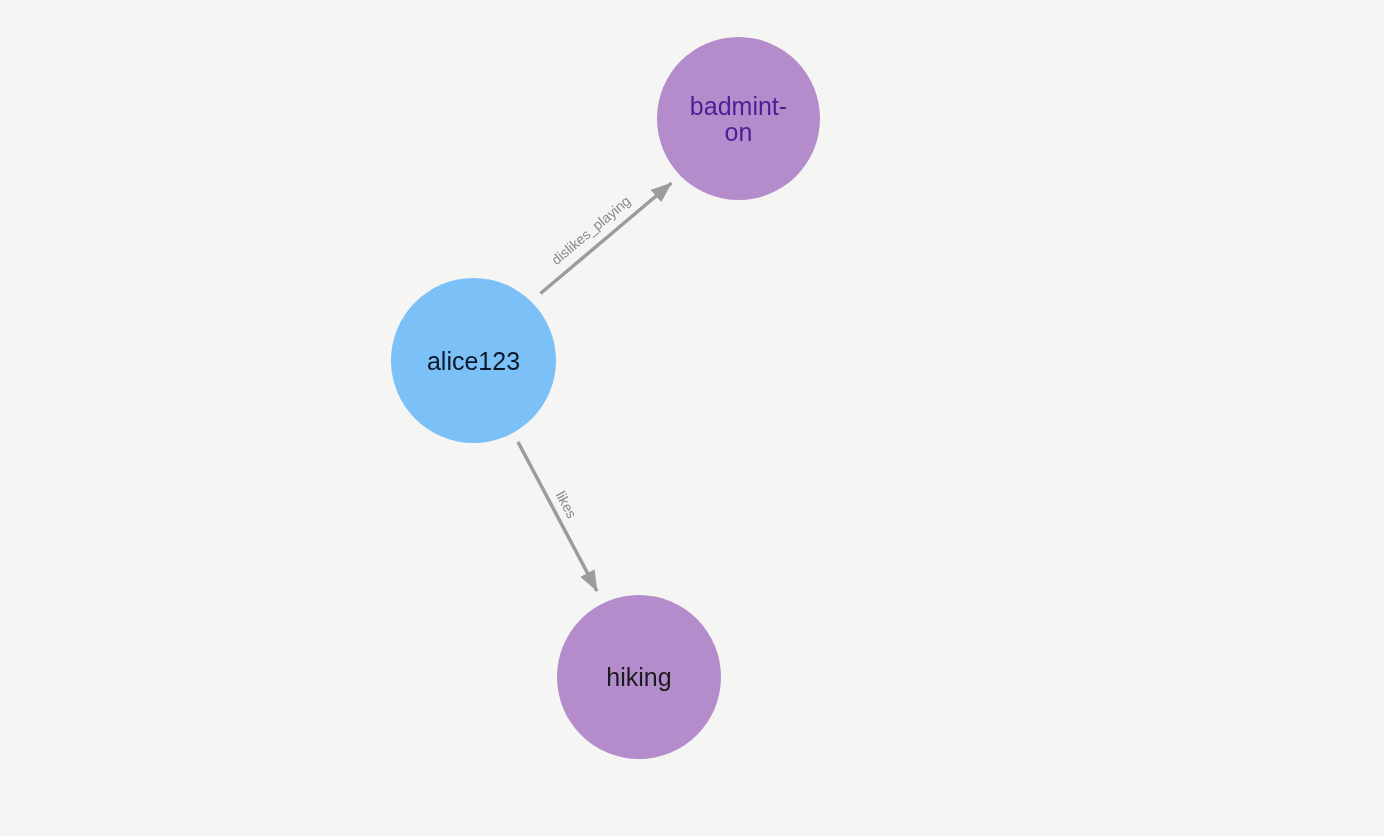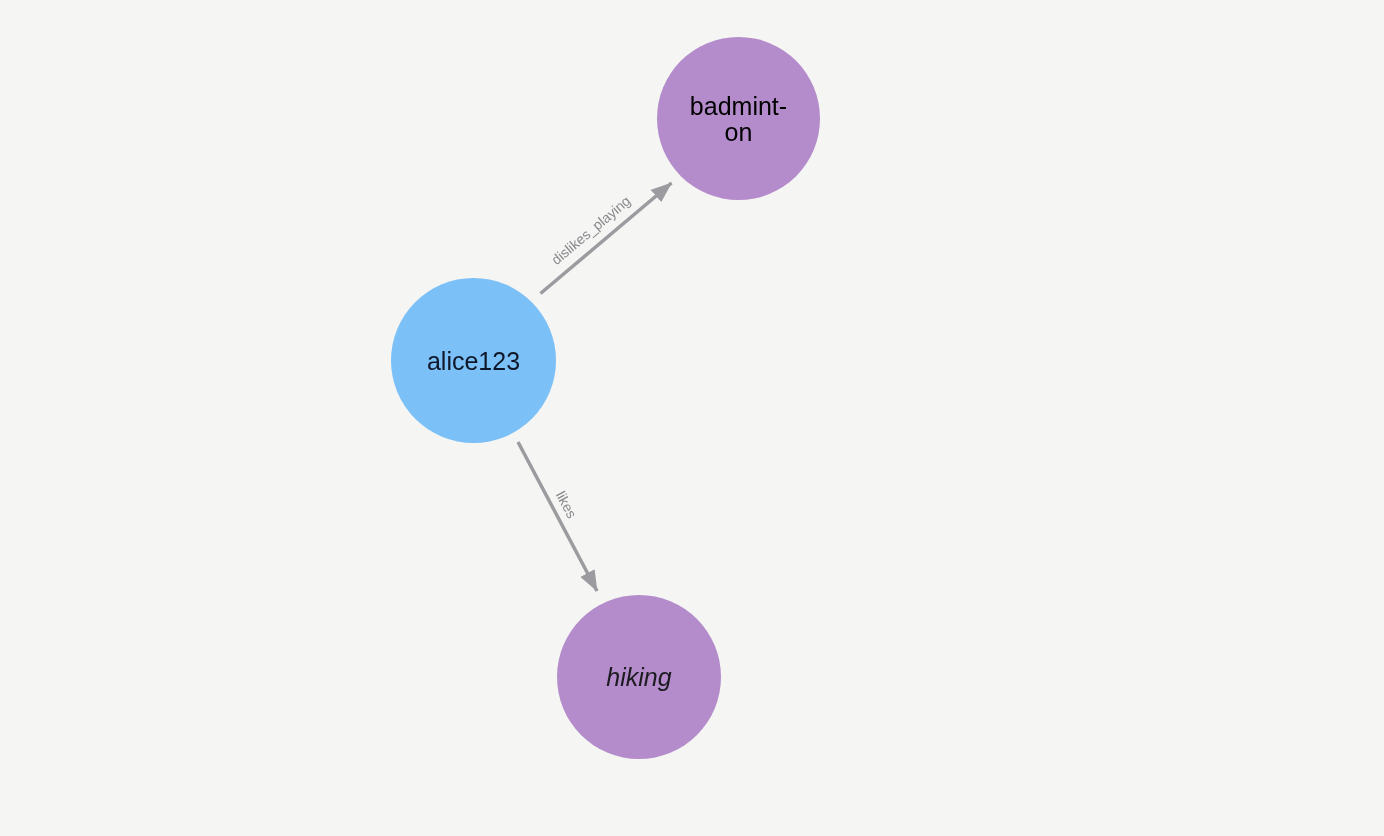--- a/index.html
+++ b/index.html
@@ -61,21 +61,21 @@
         <line x1="540.5" y1="293.5" x2="671.5" y2="183" stroke="#9b9ba0" stroke-width="3.5" marker-end="url(#arrowhead)"></line>
         <text x="594" y="234" transform="rotate(-40 594 234)" fill="#8a8a8e">dislikes_playing</text>
         <line x1="518" y1="442" x2="597" y2="591" stroke="#9b9ba0" stroke-width="3.5" marker-end="url(#arrowhead)"></line>
         <text x="562" y="507" transform="rotate(62 562 507)" fill="#8a8a8e">likes</text>
       </g>
   </svg>
   <div id="node-layer">
       <div class="node" style="left: 391px; top: 278px; width: 165px; height: 165px; background: rgb(123, 192, 246); color: #0f172a;">
         <div class="node-label-line">alice123</div>
       </div>
-      <div class="node" style="left: 657px; top: 37px; width: 163px; height: 163px; background: rgb(180, 140, 203); color: #000000;">
+      <div class="node" style="left: 657px; top: 37px; width: 163px; height: 163px; background: rgb(180, 140, 203); color: #4c1d95;">
         <div class="node-label-line">badmint-</div>
         <div class="node-label-line">on</div>
       </div>
-      <div class="node" style="left: 557px; top: 595px; width: 164px; height: 164px; background: rgb(180, 140, 203); color: rgb(27, 27, 31); font-style: italic;">
+      <div class="node" style="left: 557px; top: 595px; width: 164px; height: 164px; background: rgb(180, 140, 203); color: rgb(27, 27, 31);">
         <div class="node-label-line">hiking</div>
       </div>
     </div>
 </div>
 
 </body></html>

